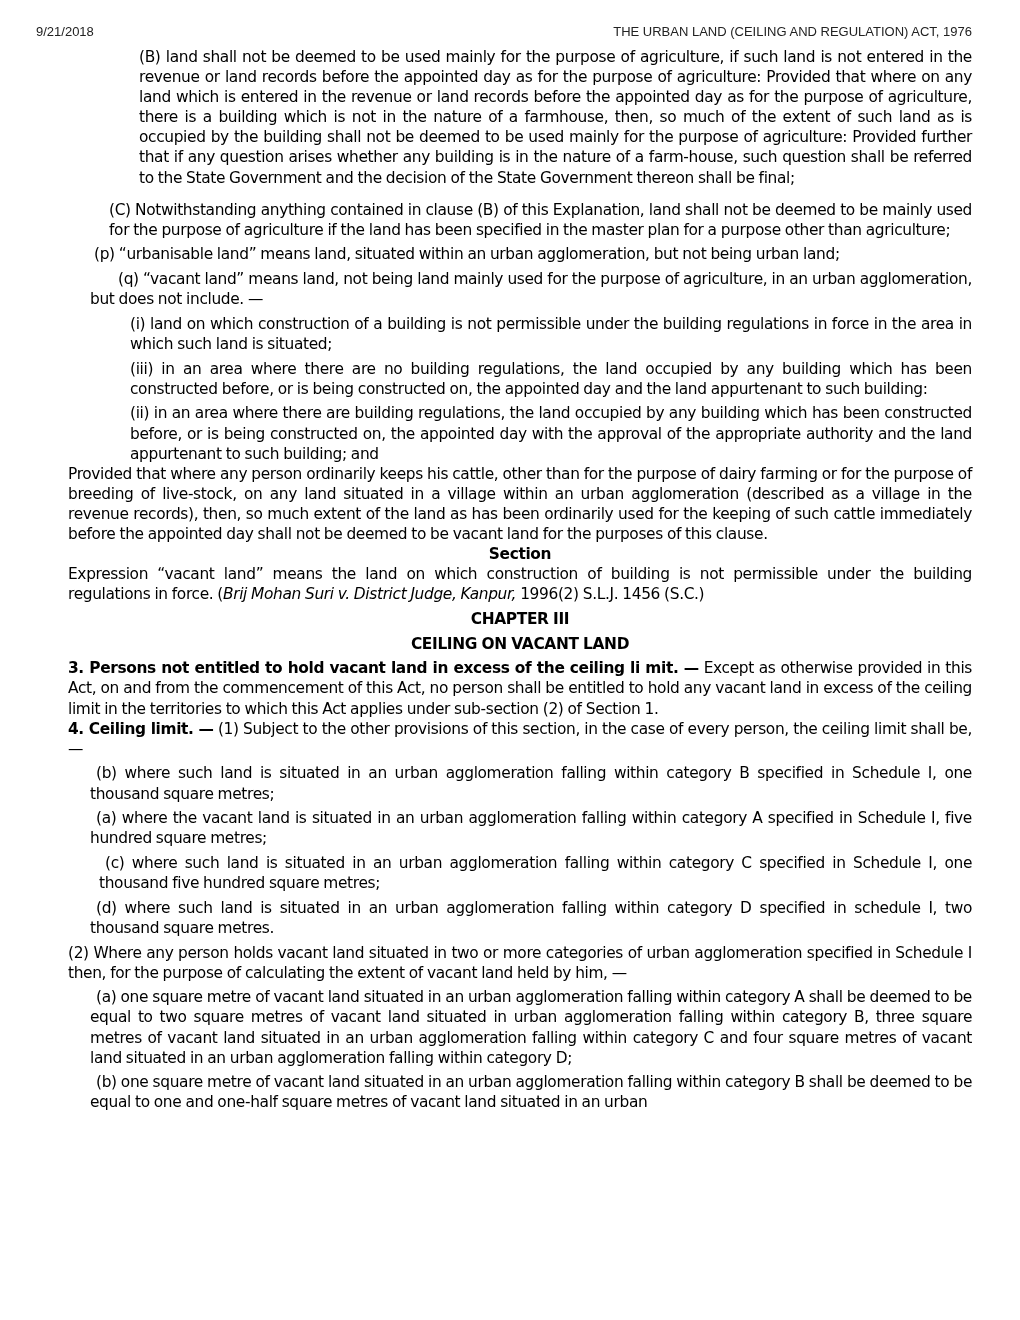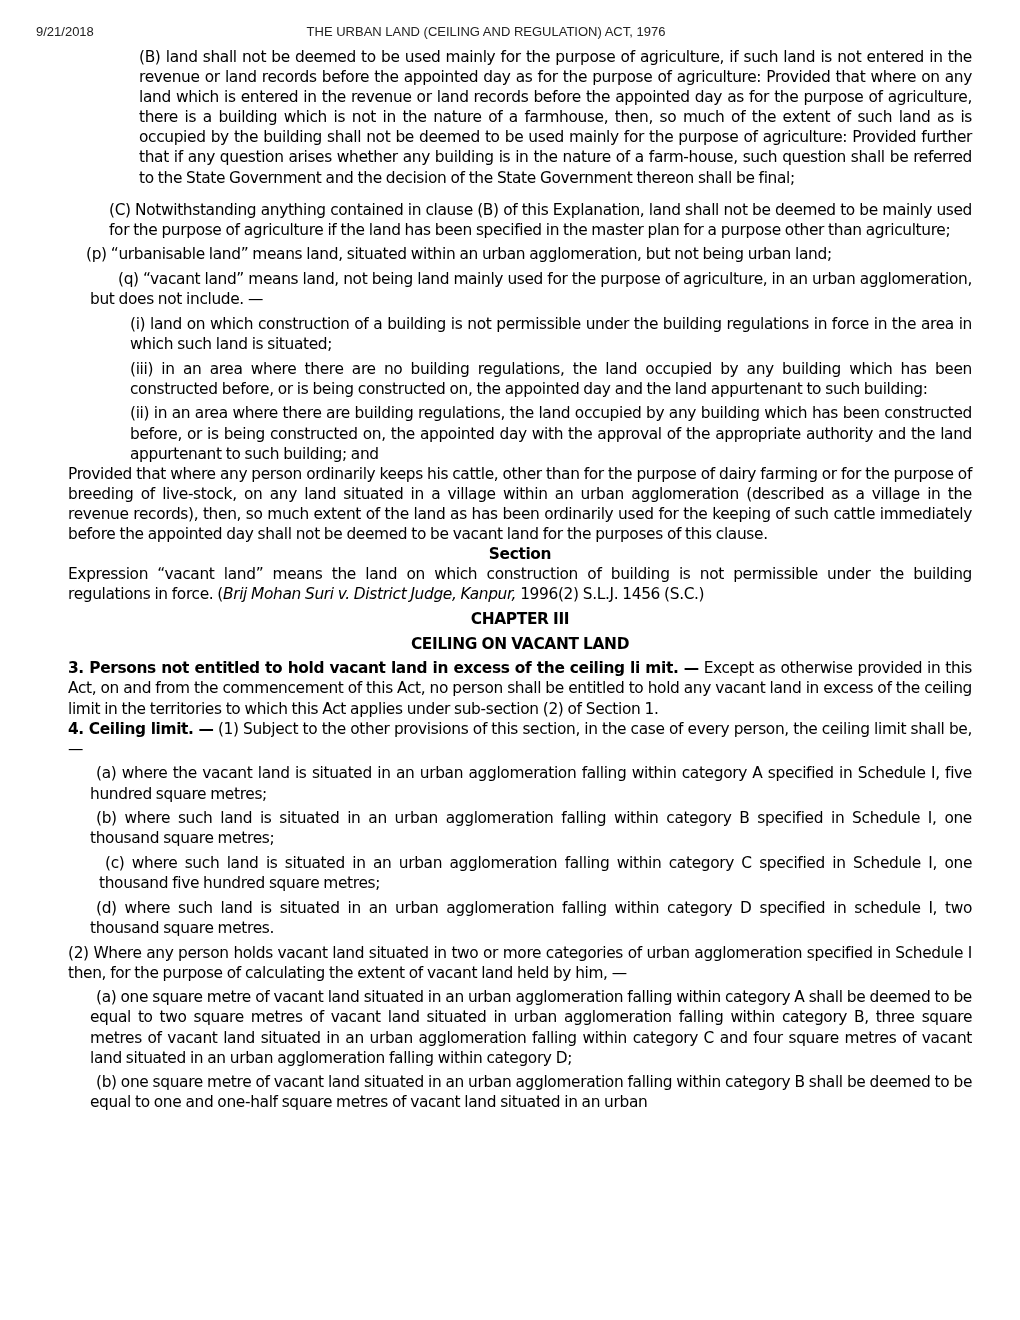--- a/index.html
+++ b/index.html
@@ -5,30 +5,30 @@
   html, body { margin: 0; padding: 0; background: #ffffff; }
   body {
     width: 1020px; height: 1320px; position: relative; overflow: hidden;
     font-family: "DejaVu Sans", sans-serif; color: #000;
   }
   .hdr {
     position: absolute; top: 24px; left: 0; width: 1020px; height: 16px;
     font-family: "Liberation Sans", sans-serif; font-size: 13px; color: #222;
   }
   .hdr .date { position: absolute; left: 36px; top: 0; }
-  .hdr .title { position: absolute; left: 0; width: 972px; top: 0; text-align: center; }
+  .hdr .title { position: absolute; left: 0; width: 972px; top: 0; text-align: right; }
   .body {
     position: absolute; top: 47px; left: 68px; width: 904px;
     font-size: 15.4px; line-height: 20.1px;
   }
   p { margin: 0; text-align: justify; }
   .gap { margin-top: 4.6px; }
   .ind-b { margin-left: 71px; }
   .ind-c { margin-left: 41px; margin-top: 12px; }
-  .ind-pq { margin-left: 18px; }
+  .ind-pq { margin-left: 26px; }
   .ind-i { margin-left: 62px; }
   .center { text-align: center; font-weight: bold; }
   .bold { font-weight: bold; }
   .it { font-style: italic; }
   .cond { letter-spacing: -0.35px; word-spacing: -0.5px; }
 </style>
 </head>
 <body>
 
 <div class="hdr">
@@ -50,20 +50,20 @@
     <span>Expression “vacant land” means the land on which construction of building is not permissible under the building regulations in force. (</span><span class="it">Brij Mohan Suri v. District Judge, Kanpur,</span><span> 1996(2) S.L.J. 1456 (S.C.)</span>
   </p>
   <p class="center gap">CHAPTER III</p>
   <p class="center gap">CEILING ON VACANT LAND</p>
   <p class="gap">
     <span class="bold">3. Persons not entitled to hold vacant land in excess of the ceiling li mit. —</span><span>  Except as otherwise provided in this Act, on and from the commencement of this Act, no person shall be entitled to hold any vacant land in excess of the ceiling limit in the territories to which this Act applies under sub-section (2) of Section 1.</span>
   </p>
   <p>
     <span class="bold">4. Ceiling limit. —</span><span>  (1) Subject to the other provisions of this section, in the case of every person, the ceiling limit shall be, —</span>
   </p>
+  <p class="gap" style="margin-left:22px;text-indent:6px;"><span>(b)  where such land is situated in an urban agglomeration falling within category B specified in Schedule I, one thousand square metres;</span></p>
   <p class="gap" style="margin-left:22px;text-indent:6px;"><span>(a)  where the vacant land is situated in an urban agglomeration falling within category A specified in Schedule I, five hundred square metres;</span></p>
-  <p class="gap" style="margin-left:22px;text-indent:6px;"><span>(b)  where such land is situated in an urban agglomeration falling within category B specified in Schedule I, one thousand square metres;</span></p>
   <p class="gap" style="margin-left:31px;text-indent:6px;"><span>(c)  where such land is situated in an urban agglomeration falling within category C specified in Schedule I, one thousand five hundred square metres;</span></p>
   <p class="gap" style="margin-left:22px;text-indent:6px;"><span>(d)  where such land is situated in an urban agglomeration falling within category D specified in schedule I, two thousand square metres.</span></p>
   <p class="gap">(2) Where any person holds vacant land situated in two or more categories of urban agglomeration specified in Schedule I then, for the purpose of calculating the extent of vacant land held by him, —</p>
   <p class="gap" style="margin-left:22px;text-indent:6px;"><span>(a)  one square metre of vacant land situated in an urban agglomeration falling within category A shall be deemed to be equal to two square metres of vacant land  situated in urban agglomeration falling within category B, three square metres of vacant land situated in an urban agglomeration falling within category C and four square metres of vacant land situated in an urban agglomeration falling within category D;</span></p>
   <p class="gap" style="margin-left:22px;text-indent:6px;"><span>(b)  one square metre of vacant land situated in an urban agglomeration falling within category B shall be deemed to be equal to one and one-half square metres of vacant land situated in an urban</span></p>
 </div>
 
 </body></html>

